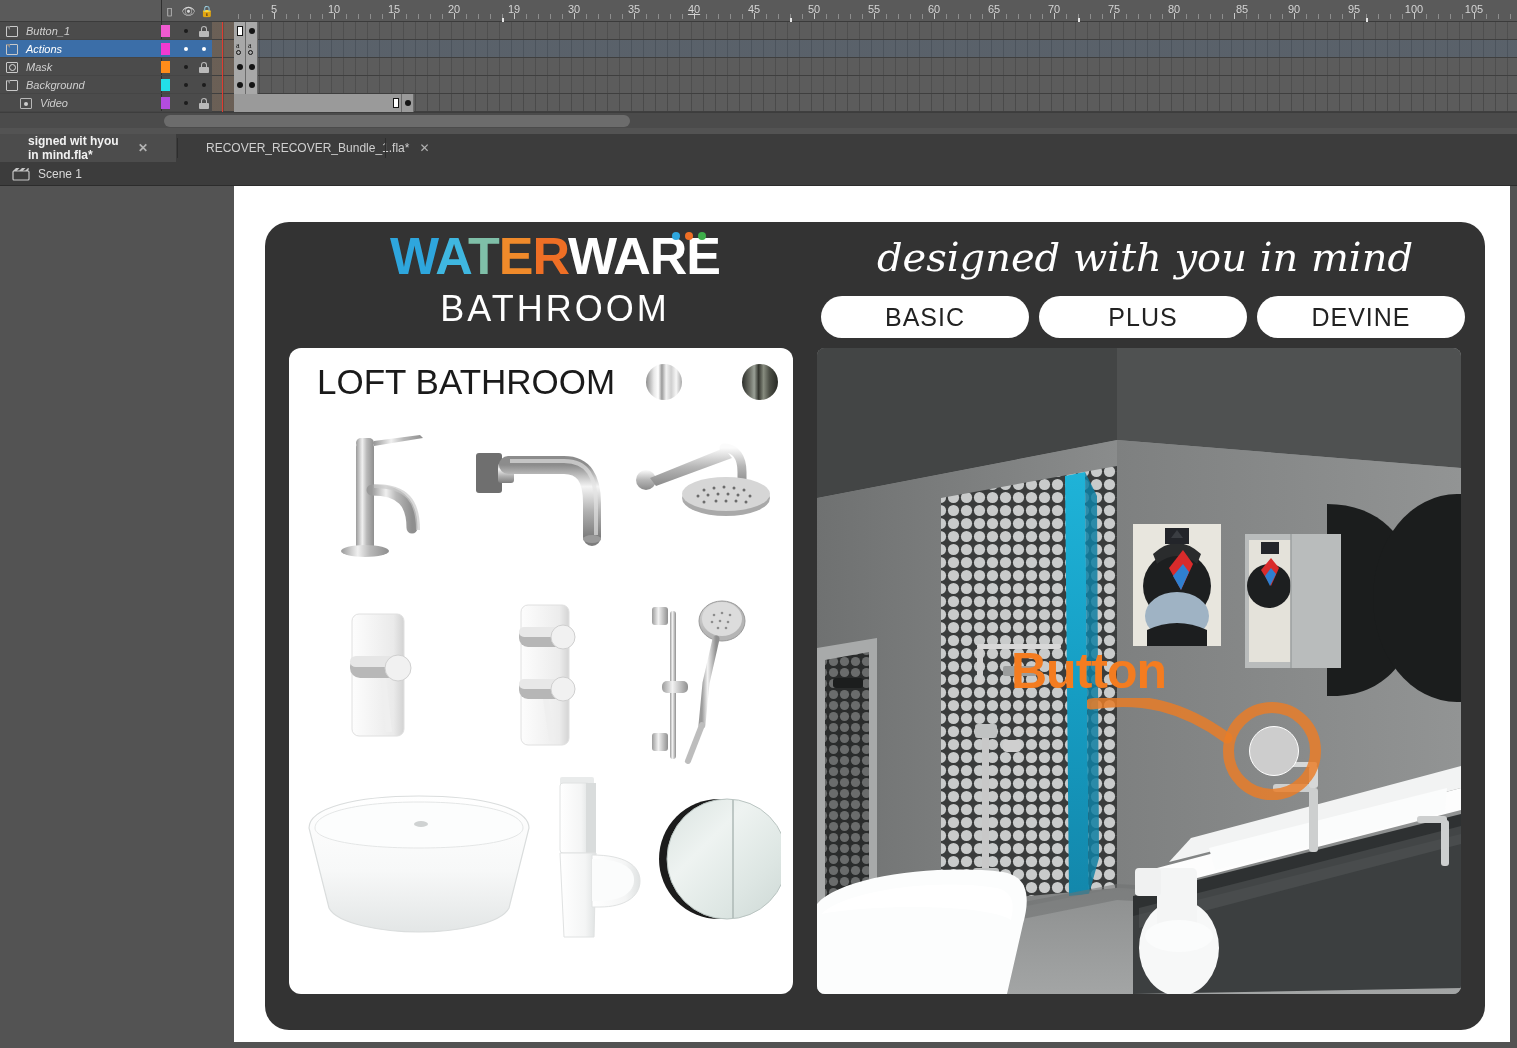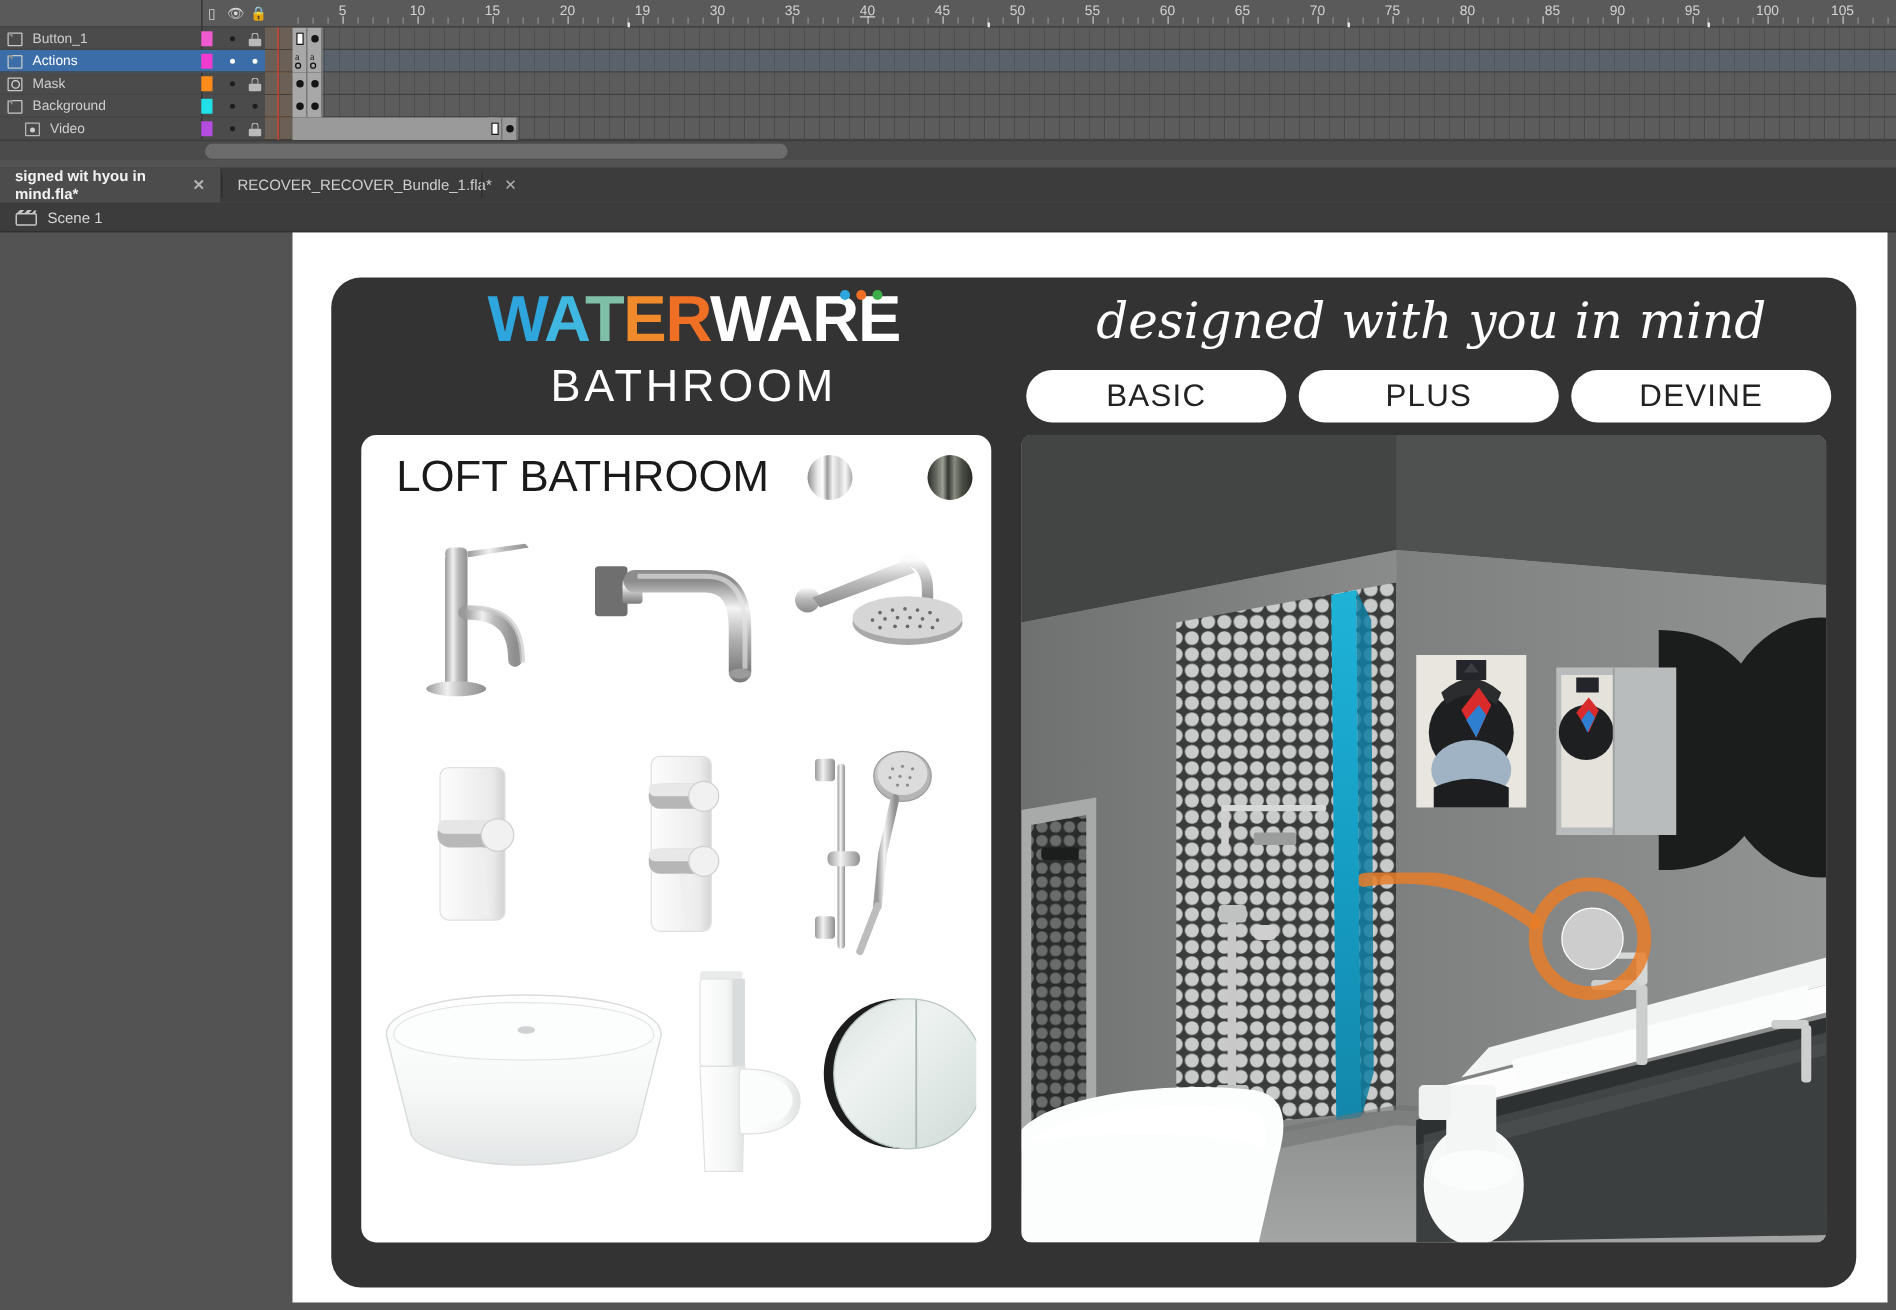--- a/index.html
+++ b/index.html
@@ -18,21 +18,21 @@
   .tl-head { position: absolute; left: 0; top: 0; width: 1517px; height: 22px; background: #5a5a5a; border-bottom: 1px solid #3b3b3b; }
   .tl-head-icons { position: absolute; left: 160px; top: 0; width: 58px; height: 22px; display: flex; align-items: center; }
   .tl-head-icons > div { width: 19px; text-align: center; color: #d8d8d8; font-size: 11px; line-height: 22px; }
 
   .ruler { position: absolute; left: 228px; top: 0; right: 0; height: 22px; overflow: hidden; }
   .ruler .tick { position: absolute; top: 14px; width: 1px; height: 5px; background: #8d8d8d; }
   .ruler .tick.major { top: 13px; height: 6px; background: #c8c8c8; }
   .ruler .num { position: absolute; top: 3px; color: #d4d4d4; font-size: 11px; transform: translateX(-50%); white-space: nowrap; }
   .ruler .secmark { position: absolute; top: 18px; width: 2px; height: 4px; background: #e6e6e6; }
 
-  .layers { position: absolute; left: 0; top: 22px; width: 1257px; height: 90px; }
+  .layers { position: absolute; left: 0; top: 22px; width: 1257px; height: 90px; font-style: italic; }
   .layer-row { position: relative; height: 18px; width: 1517px; border-bottom: 1px solid #454545; }
   .layer-row.sel { background: #3b6ea8; }
   .layer-row .lname { position: absolute; left: 26px; top: 0; line-height: 18px; font-size: 11px; color: #cfcfcf; white-space: nowrap; }
   .layer-row.sel .lname { color: #ffffff; }
   .layer-row .licon { position: absolute; left: 6px; top: 4px; width: 12px; height: 11px; }
   .layer-row .licon.indent { left: 20px; }
   .layer-row .lname.indent { left: 40px; }
 
   .ic-layer { border: 1.3px solid #c9c9c9; border-radius: 1px; position: relative; }
   .ic-layer::after { content:""; position:absolute; left:-1px; top:-1px; border-left: 4px solid transparent; border-top: 4px solid #8f8f8f; }
@@ -67,21 +67,21 @@
   .omark { position: absolute; left: 2px; top: 10px; width: 5px; height: 5px; border-radius: 50%; border: 1.1px solid #111; }
   .playhead { position: absolute; top: -22px; width: 1px; height: 112px; background: #e03c31; z-index: 9; }
 
   .tl-scroll { position: absolute; left: 0; top: 112px; width: 1517px; height: 16px; background: #4b4b4b; border-top: 1px solid #3d3d3d; }
   .tl-scroll .track { position: absolute; left: 164px; top: 2px; width: 1345px; height: 12px; }
   .tl-scroll .thumb { position: absolute; left: 0; top: 0; width: 466px; height: 12px; background: #6c6c6c; border-radius: 6px; }
   .tl-vline { position: absolute; left: 161px; top: 0; width: 1px; height: 128px; background: #2e2e2e; }
 
   
   .tabbar { position: absolute; left: 0; top: 134px; width: 1517px; height: 28px; background: #3c3c3c; }
-  .tab { position: absolute; top: 0; height: 28px; display: flex; align-items: center; gap: 10px; padding: 0 12px; font-size: 12px; color: #cfcfcf; }
+  .tab { position: absolute; top: 0; height: 28px; display: flex; align-items: center; gap: 10px; padding: 0 28px; font-size: 12px; color: #cfcfcf; }
   .tab.active { background: #4c4c4c; color: #f2f2f2; font-weight: bold; }
   .tab .x { font-size: 12px; color: #b3b3b3; }
   .tab-sep { position: absolute; top: 4px; width: 1px; height: 20px; background: #2d2d2d; }
 
   
   .scenebar { position: absolute; left: 0; top: 162px; width: 1517px; height: 24px; background: #3c3c3c; border-bottom: 1px solid #2c2c2c; display: flex; align-items: center; gap: 8px; padding-left: 12px; }
   .scenebar .sname { font-size: 12px; color: #d8d8d8; }
 
   
   .stage-area { position: absolute; left: 0; top: 186px; width: 1517px; height: 862px; background: #535353; }
@@ -761,19 +761,20 @@
 
             <rect x="318" y="520" width="26" height="28" rx="4" fill="#f0f1f1"></rect>
           </svg>
 
           
           <div class="btn-target"></div>
           <svg class="btn-lead" viewBox="0 0 150 48">
             <path d="M4 6 C54 -2 96 8 140 40" stroke="#e77c28" stroke-width="11" fill="none" stroke-linecap="round" opacity=".85"></path>
           </svg>
           <div class="btn-ring"></div>
+          <div class="btn-label">Button</div>
         </div>
 
       </div>
     </div>
   </div>
 
 </div>
 
 </body></html>

